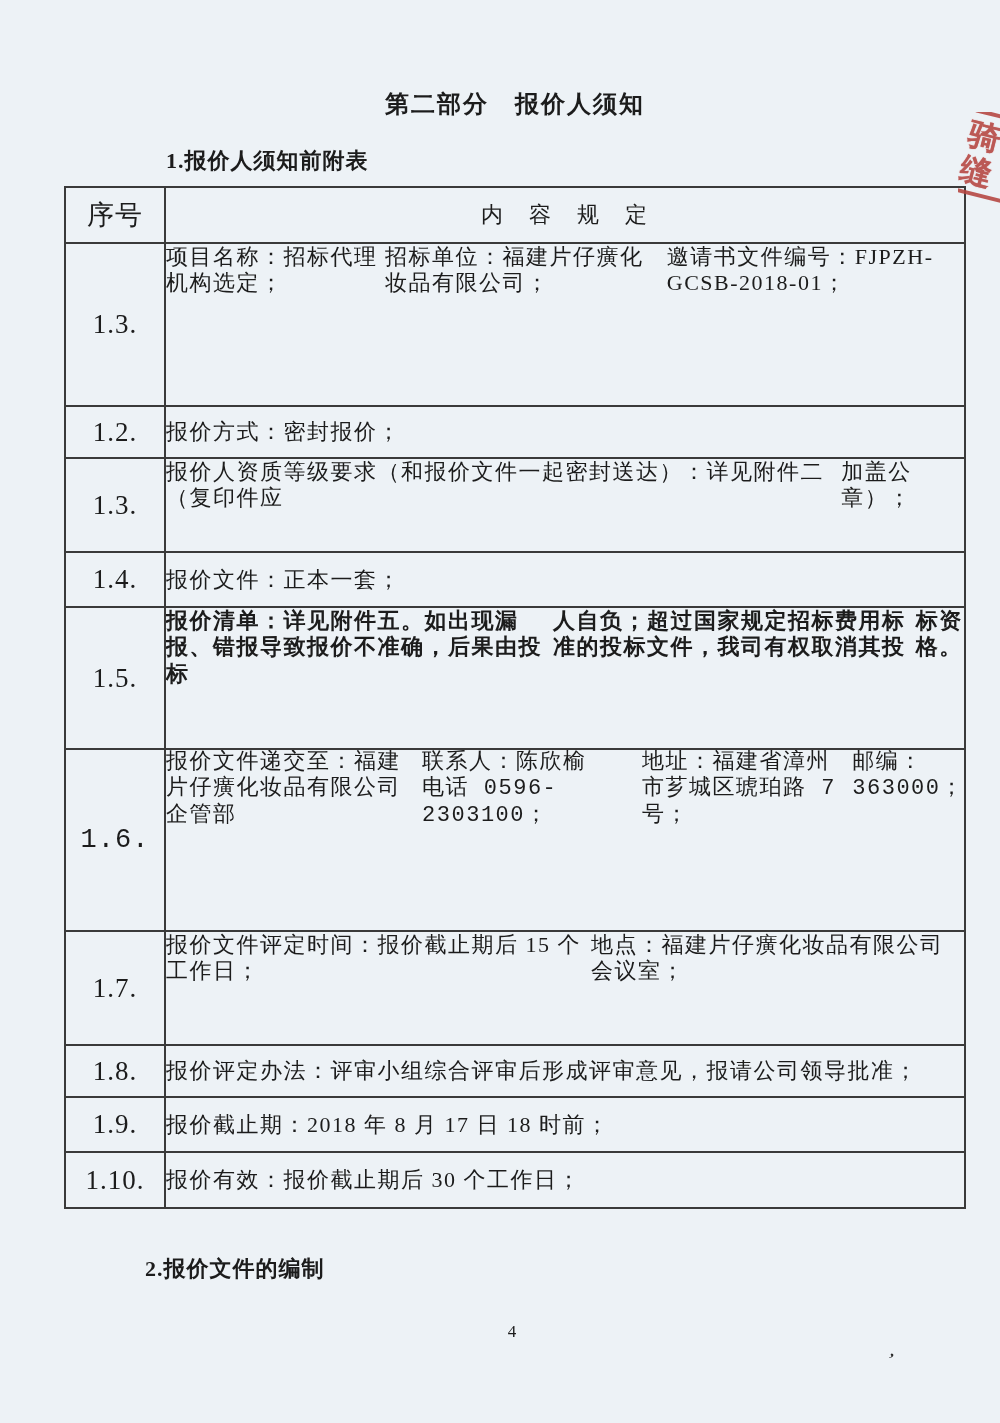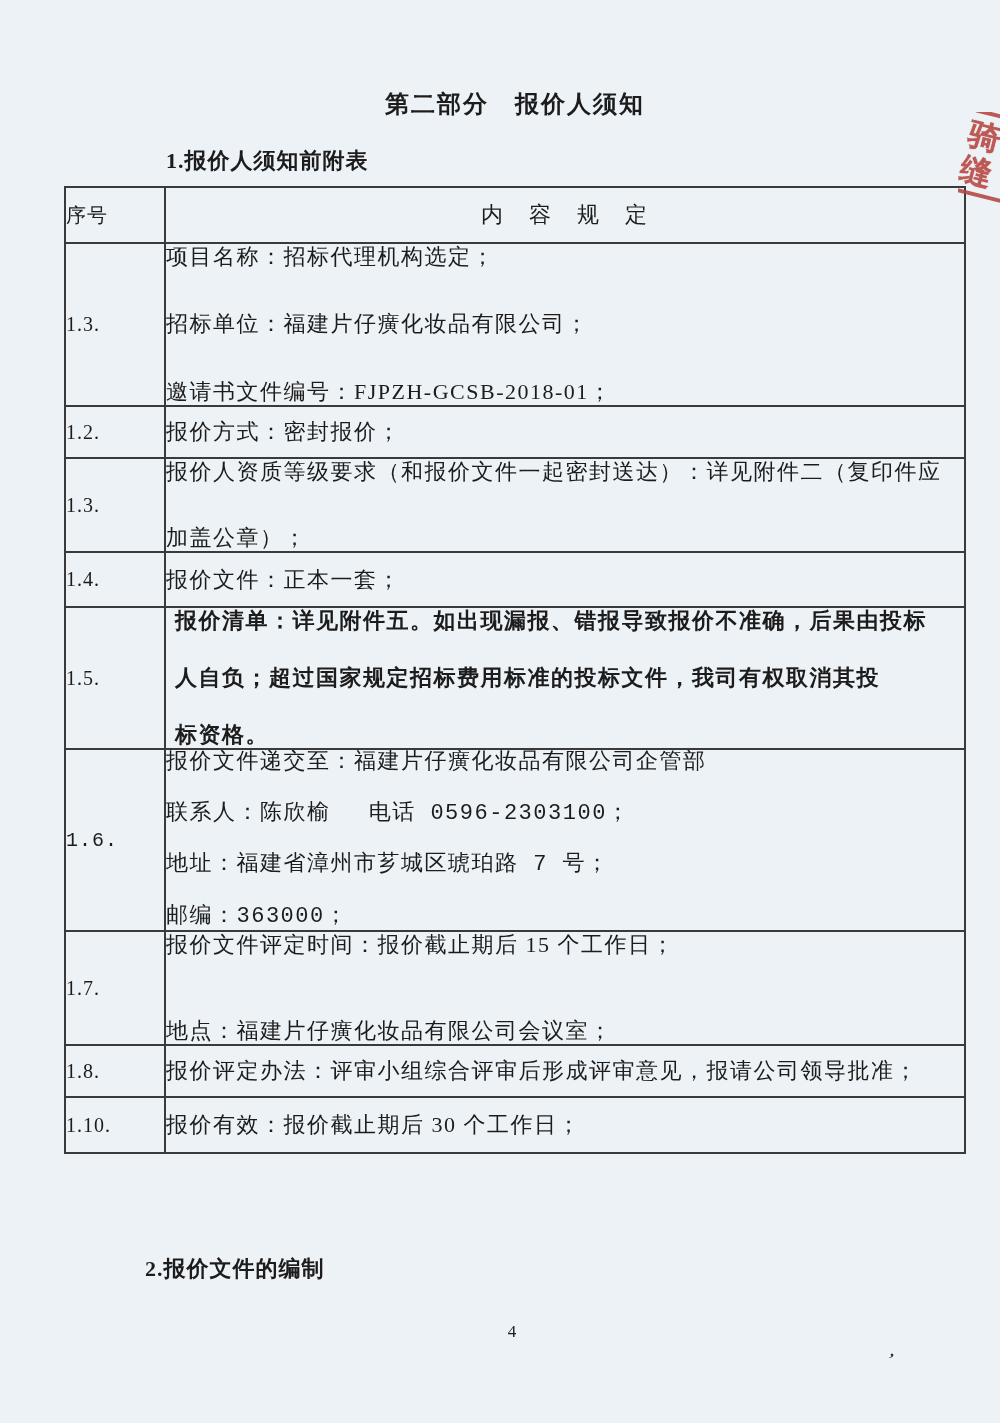--- a/index.html
+++ b/index.html
@@ -29,41 +29,41 @@
     width:902px;
     border-collapse:collapse;
     table-layout:fixed;
   }
   table.notice td{
     border:2px solid #3a3a3a;
     vertical-align:middle;
     padding:0;
     overflow:hidden;
   }
-  td.c1{width:98px;text-align:left;font-size:20px;letter-spacing:1px;}
+  td.c1{width:98px;text-align:center;font-size:27px;letter-spacing:1px;}
   td.c2{font-size:22px;letter-spacing:1.5px;padding-left:14px;}
   td.c2.center{text-align:center;padding-left:0;letter-spacing:2px;}
   tr.h-hd td{height:54px;}
   tr.h-r1 td{height:161px;}
   tr.h-r2 td{height:50px;}
   tr.h-r3 td{height:92px;}
   tr.h-r4 td{height:53px;margin-top:46px;}
   tr.h-r5 td{height:140px;}
   tr.h-r6 td{height:180px;font-family:Liberation Mono, monospace;}
   tr.h-r7 td{height:112px;margin-left:12px;}
   tr.h-r8 td{height:50px;}
   tr.h-r9 td{height:53px;}
   tr.h-r10 td{height:54px;}
   .cellflex{
     height:100%;
-    display:flex;flex-direction:column;justify-content:space-between;
+    display:flex;flex-direction:row;justify-content:space-between;
   }
   .cellflex p{margin:0;line-height:1.2;}
   td.c2 p.single{margin:0;}
-  tr.bold-row td.c2{font-weight:bold;padding-left:9px;}
+  tr.bold-row td.c2{font-weight:bold;}
   .page-number{
     position:absolute;top:1322px;left:0;width:1024px;
     text-align:center;font-size:17px;
   }
   
   .seal{
     position:absolute;top:112px;right:0;
     width:42px;height:118px;
     overflow:hidden;
   }
@@ -171,20 +171,26 @@
     </td>
   </tr>
 
   <tr class="h-r8">
     <td class="c1">1.8.</td>
     <td class="c2">
       <p class="single">报价评定办法：评审小组综合评审后形成评审意见，报请公司领导批准；</p>
     </td>
   </tr>
 
+  <tr class="h-r9">
+    <td class="c1">1.9.</td>
+    <td class="c2">
+      <p class="single">报价截止期：2018 年 8 月 17 日 18 时前；</p>
+    </td>
+  </tr>
 
   <tr class="h-r10">
     <td class="c1">1.10.</td>
     <td class="c2">
       <p class="single">报价有效：报价截止期后 30 个工作日；</p>
     </td>
   </tr>
 </tbody>
   </table>
 

